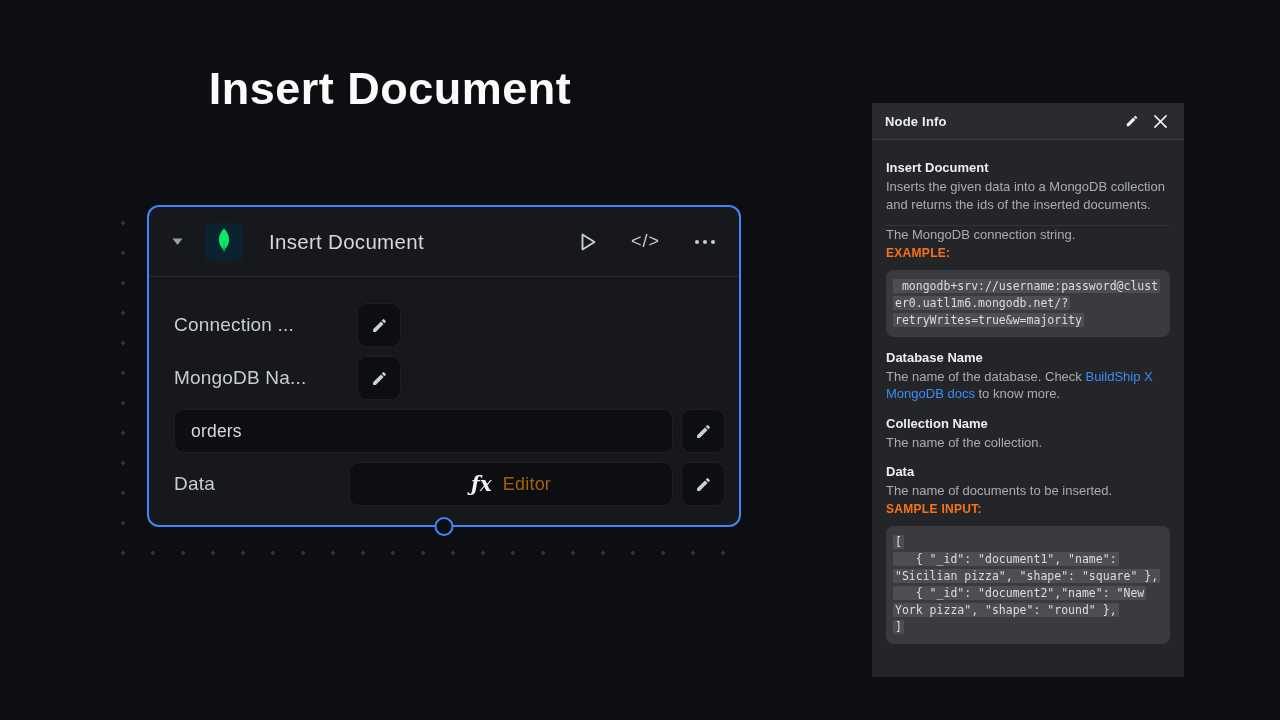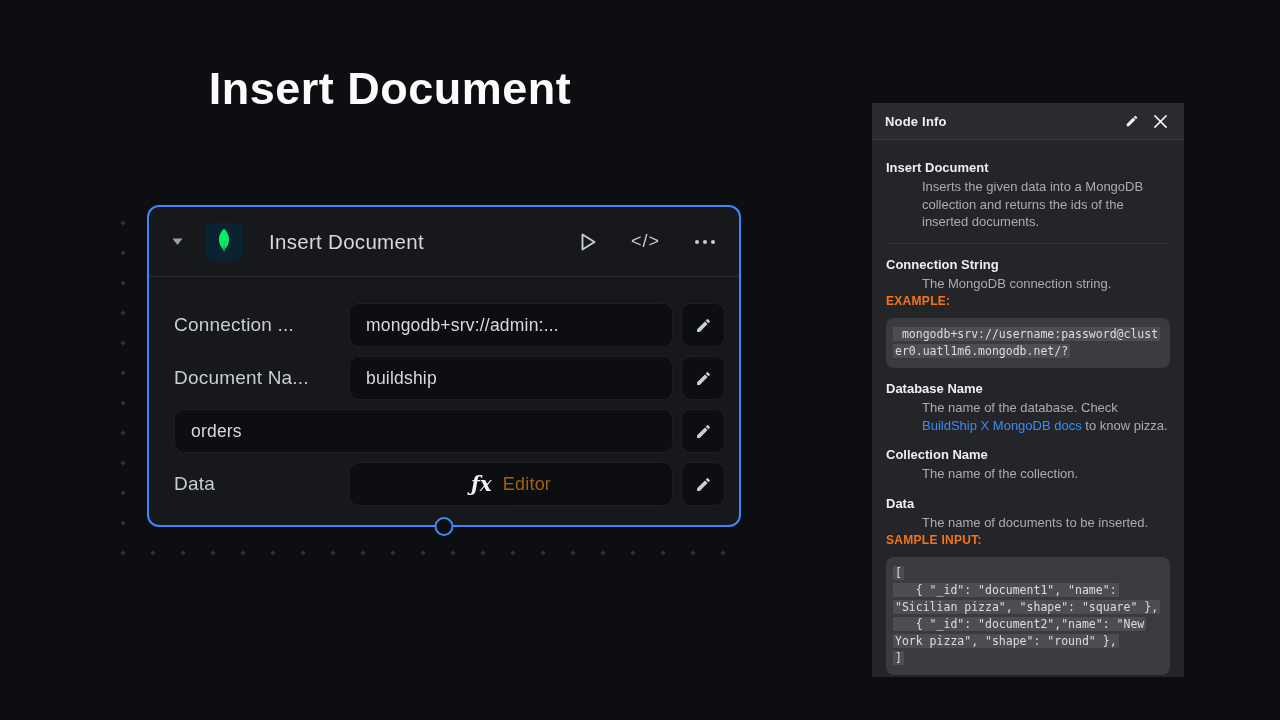--- a/index.html
+++ b/index.html
@@ -88,21 +88,21 @@
   .panel-header {
     height:37px; background:#2a2b2f; border-bottom:1px solid #3b3c40;
     display:flex; align-items:center; padding:0 13px;
   }
   .panel-title { flex:1; font-size:13px; font-weight:700; color:#eceef0; letter-spacing:0.2px; }
   .panel-hdr-btn { display:flex; align-items:center; justify-content:center;
                    width:22px; height:22px; margin-left:6px; cursor:pointer; }
   .panel-body { padding:11px 14px 0; }
   .section-heading { font-size:13px; font-weight:700; color:#eceef0; margin:13px 0 3px; }
   .section-heading.first { margin-top:9px; }
-  .section-desc { font-size:13px; color:#aaacb0; line-height:17.5px;margin-left:36px; }
+  .section-desc { font-size:13px; color:#aaacb0; line-height:17.5px; }
   .section-divider { border:none; border-top:1px solid #323337; margin:12px 0 0; }
   .mini-label { font-size:12px; font-weight:700; color:#f97316; letter-spacing:0.3px; margin-top:2px; }
   .docs-link { color:#3b8bf6; text-decoration:none; cursor:pointer; }
   .code-block {
     background:#3a3b3f; border-radius:8px;
     padding:8px 7px; margin:10px 0 2px;
     font-family:"DejaVu Sans Mono", monospace;
     font-size:11.5px; line-height:17px; color:#dcdde0;
     overflow:hidden;
   }
@@ -154,33 +154,31 @@
             </svg>
         </span>
       </span>
     </span>
   </div>
 
   <div class="node-body">
 
     <div class="field-row">
       <span class="field-label">Connection ...</span>
-      <div class="field-pill">mongodb+srv://admin:...</div>
-      <div class="edit-btn">
-        <span>
-          <svg width="17" height="17" viewBox="0 0 24 24" fill="#cdd0d3">
-              <path d="M3 17.25V21h3.75L17.81 9.94l-3.75-3.75L3 17.25zM20.71 7.04c.39-.39.39-1.02 0-1.41l-2.34-2.34a.9959.9959 0 0 0-1.41 0l-1.83 1.83 3.75 3.75 1.83-1.83z"></path>
-            </svg>
-        </span>
-      </div>
-    </div>
-
-    <div class="field-row">
-      <span class="field-label">Document Na...</span>
-      <div class="field-pill">buildship</div>
+      <div class="edit-btn">
+        <span>
+          <svg width="17" height="17" viewBox="0 0 24 24" fill="#cdd0d3">
+              <path d="M3 17.25V21h3.75L17.81 9.94l-3.75-3.75L3 17.25zM20.71 7.04c.39-.39.39-1.02 0-1.41l-2.34-2.34a.9959.9959 0 0 0-1.41 0l-1.83 1.83 3.75 3.75 1.83-1.83z"></path>
+            </svg>
+        </span>
+      </div>
+    </div>
+
+    <div class="field-row">
+      <span class="field-label">MongoDB Na...</span>
       <div class="edit-btn">
         <span>
           <svg width="17" height="17" viewBox="0 0 24 24" fill="#cdd0d3">
               <path d="M3 17.25V21h3.75L17.81 9.94l-3.75-3.75L3 17.25zM20.71 7.04c.39-.39.39-1.02 0-1.41l-2.34-2.34a.9959.9959 0 0 0-1.41 0l-1.83 1.83 3.75 3.75 1.83-1.83z"></path>
             </svg>
         </span>
       </div>
     </div>
 
     <div class="field-row">
@@ -233,30 +231,30 @@
     </span>
   </div>
 
   <div class="panel-body">
 
     <div class="section-heading first">Insert Document</div>
     <div class="section-desc">Inserts the given data into a MongoDB collection and returns the ids of the inserted documents.</div>
 
     <hr class="section-divider">
 
-    <div class="section-heading">Connection String</div>
     <div class="section-desc">The MongoDB connection string.</div>
     <div class="mini-label">EXAMPLE:</div>
     <div class="code-block">
       <div class="code-line"><span> mongodb+srv://username:password@clust</span></div>
       <div class="code-line"><span>er0.uatl1m6.mongodb.net/?</span></div>
+      <div class="code-line"><span>retryWrites=true&amp;w=majority</span></div>
     </div>
 
     <div class="section-heading">Database Name</div>
-    <div class="section-desc"><span>The name of the database. Check </span><a class="docs-link">BuildShip X MongoDB docs</a><span> to know pizza.</span></div>
+    <div class="section-desc"><span>The name of the database. Check </span><a class="docs-link">BuildShip X MongoDB docs</a><span> to know more.</span></div>
 
     <div class="section-heading">Collection Name</div>
     <div class="section-desc">The name of the collection.</div>
 
     <div class="section-heading">Data</div>
     <div class="section-desc">The name of documents to be inserted.</div>
     <div class="mini-label">SAMPLE INPUT:</div>
     <div class="code-block">
       <div class="code-line"><span>[</span></div>
       <div class="code-line"><span>   { "_id": "document1", "name":</span></div>

